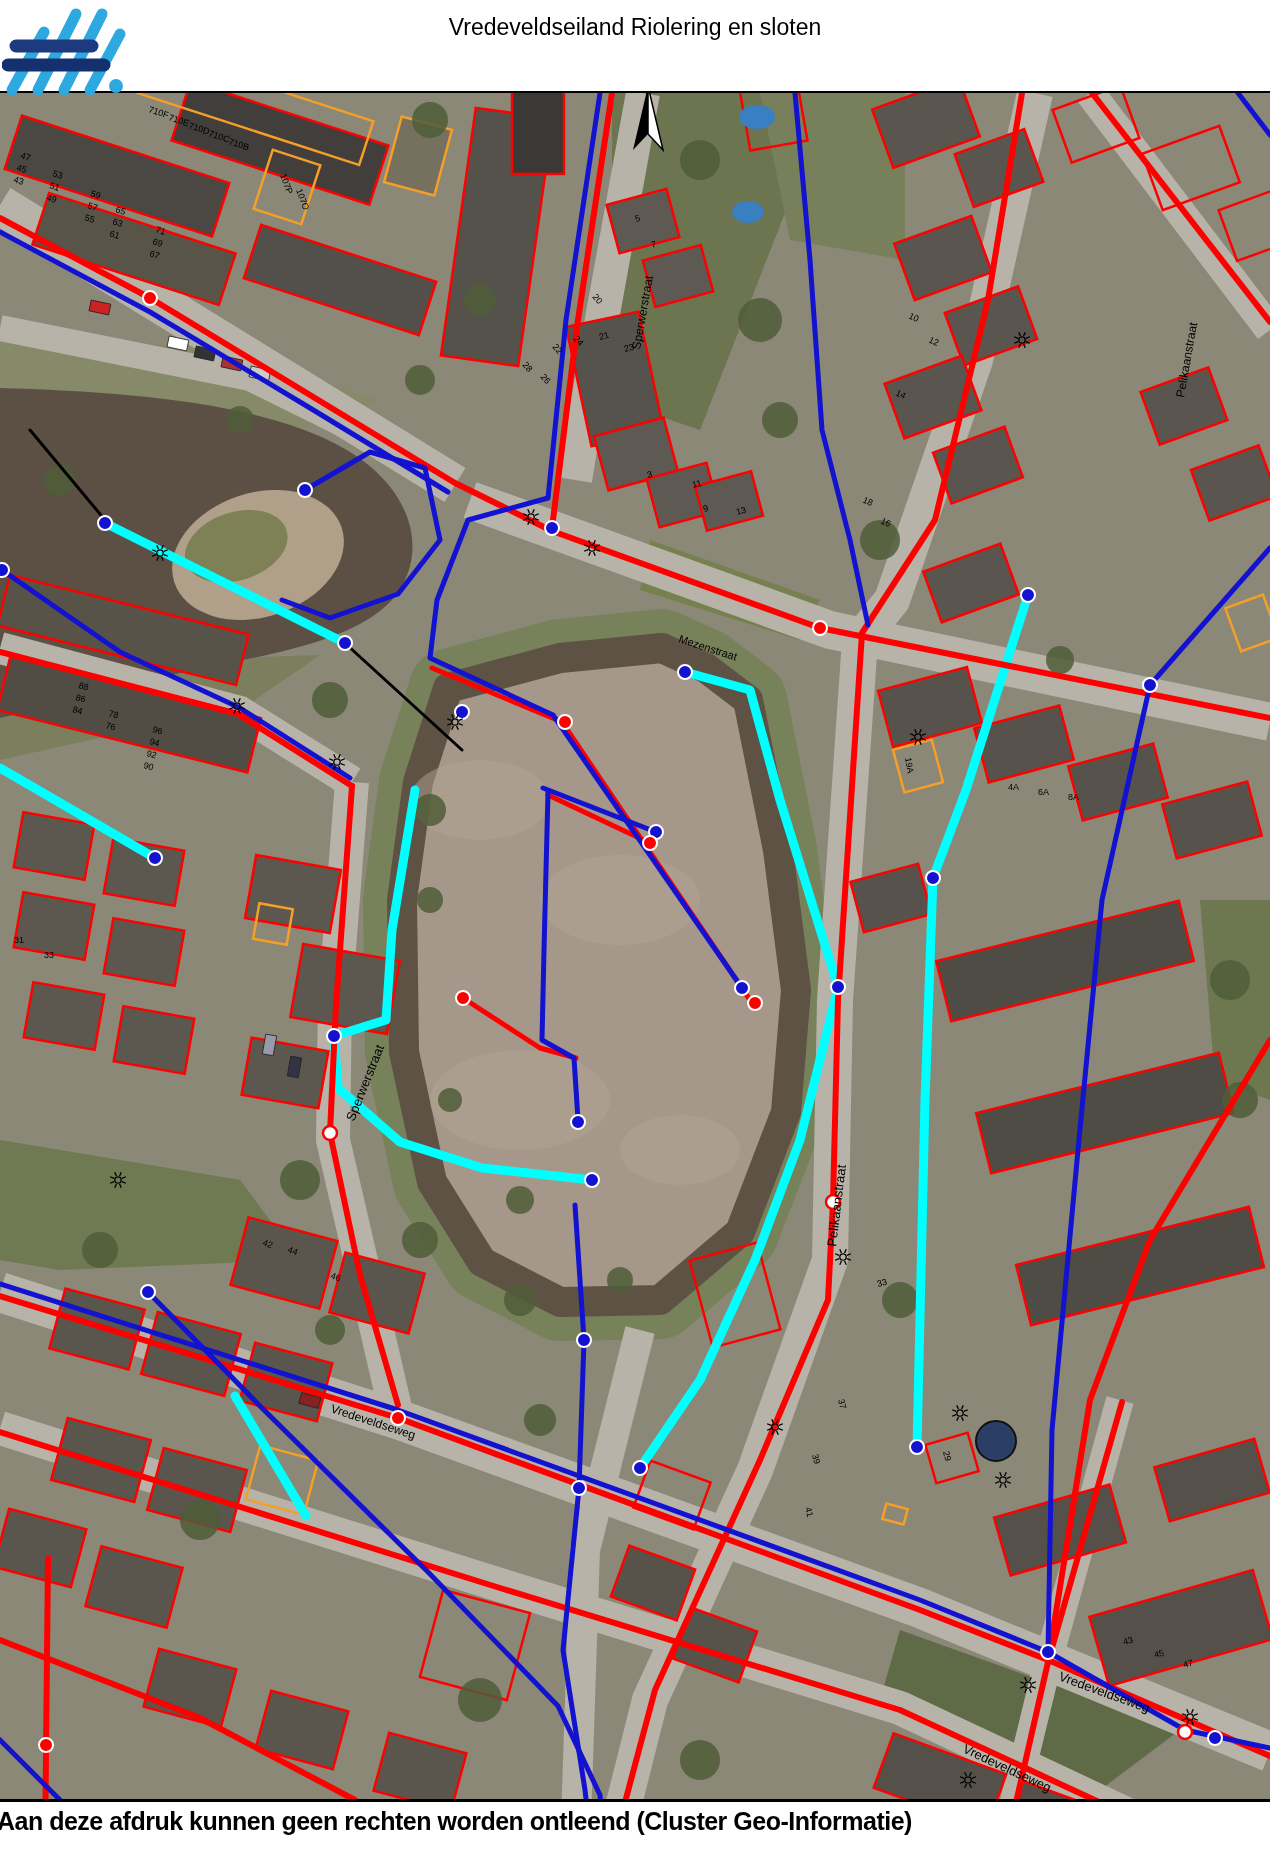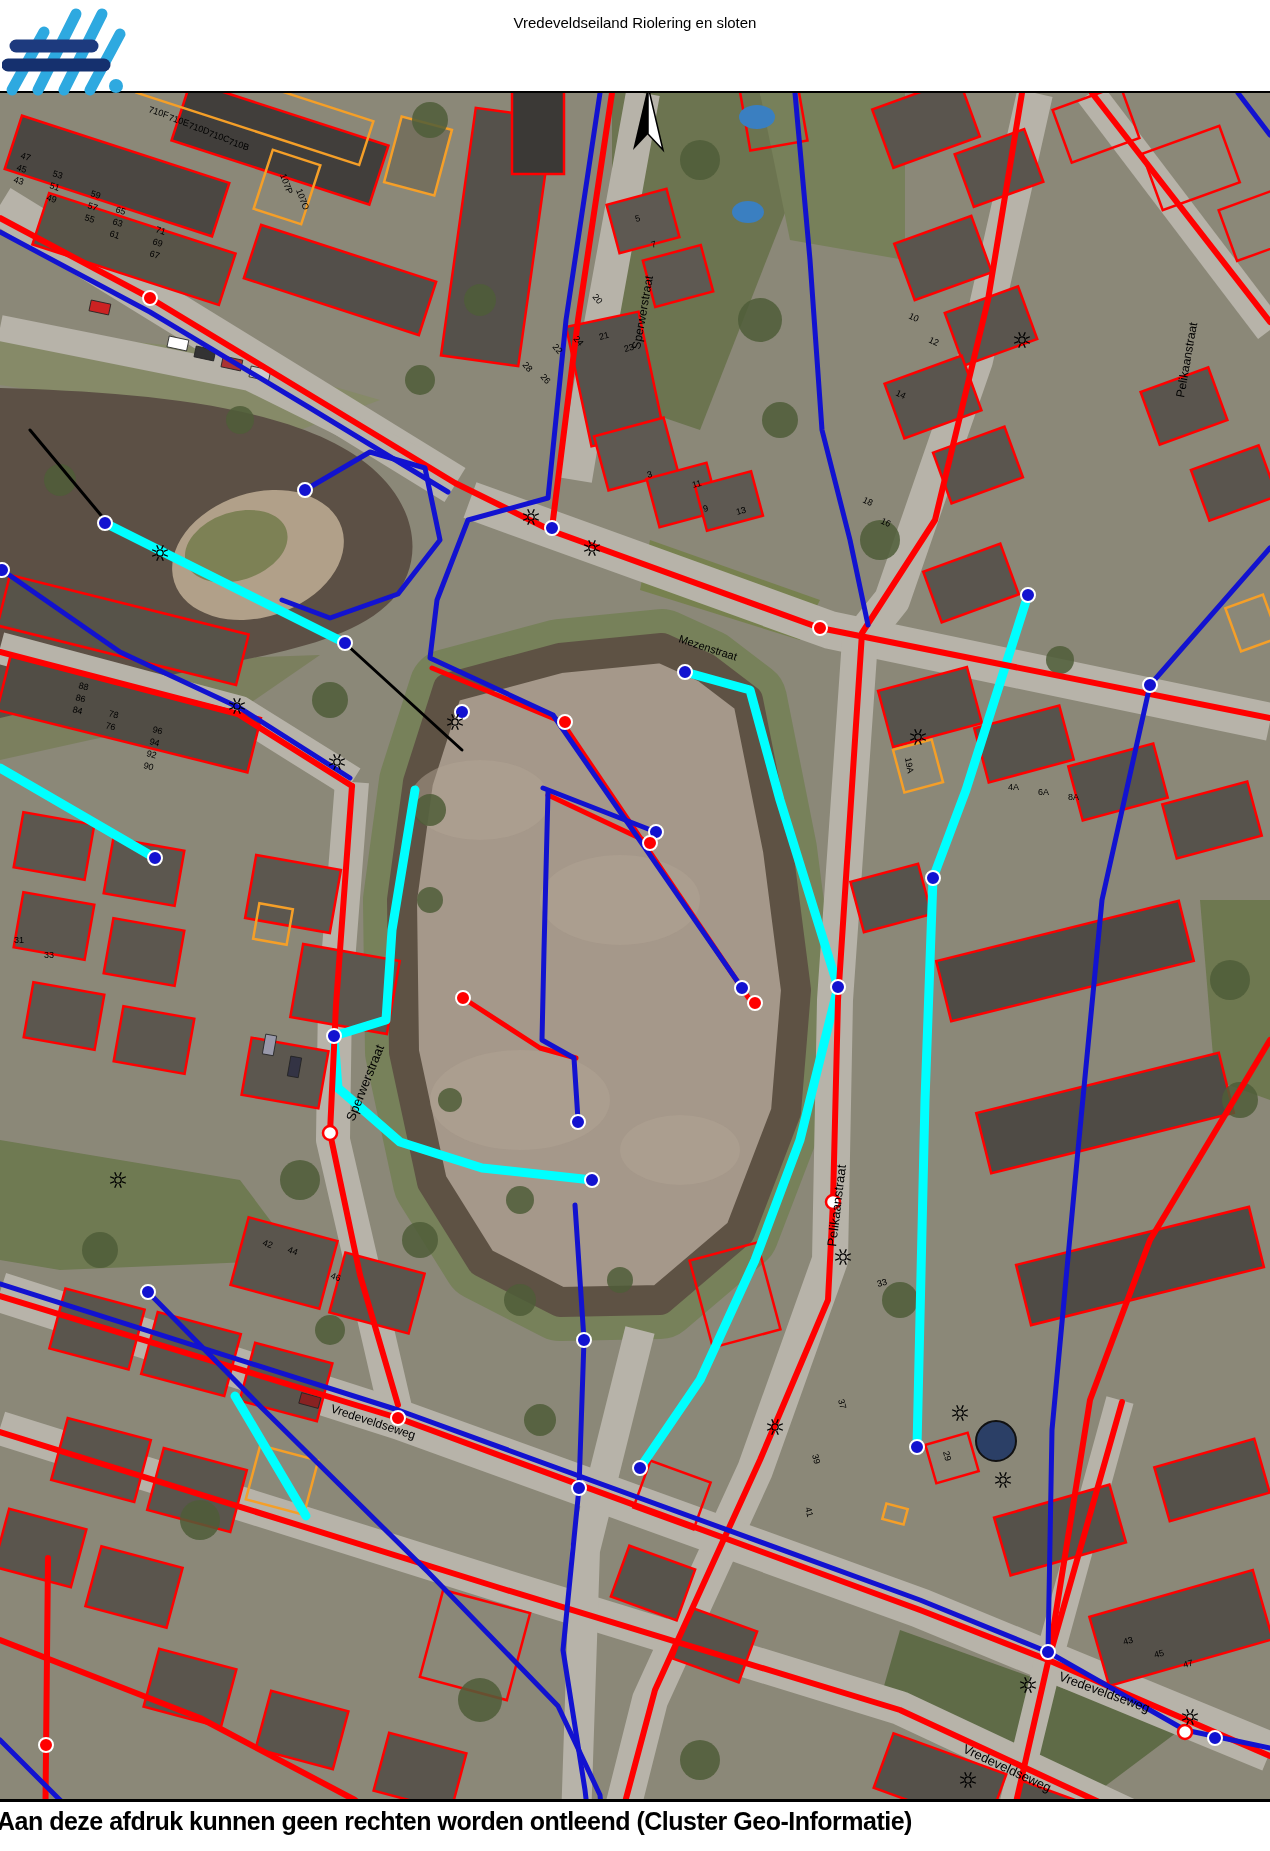--- a/index.html
+++ b/index.html
@@ -2,21 +2,21 @@
 <html><head>
 <meta charset="utf-8">
 <style>
   html,body{margin:0;padding:0;background:#fff;}
   #page{position:relative;width:1270px;height:1851px;overflow:hidden;background:#fff;
         font-family:"Liberation Sans",sans-serif;}
   #map-svg{position:absolute;left:0;top:0;width:1270px;height:1851px;}
   #header{position:absolute;left:0;top:0;width:1270px;height:91px;background:#fff;
           border-bottom:2px solid #000;z-index:5;}
   #page-title{position:absolute;left:0;top:14px;width:100%;text-align:center;
-              font-size:15px;color:#000;}
+              font-size:23px;color:#000;}
   #logo{position:absolute;left:2px;top:2px;z-index:6;}
   #footer{position:absolute;left:0;top:1799px;width:1270px;height:52px;background:#fff;
           border-top:3px solid #000;z-index:5;}
   #footer-text{position:absolute;left:-3px;top:5px;font-size:25px;font-weight:bold;
                letter-spacing:-0.5px;color:#000;white-space:nowrap;}
   .lbl{fill:#000;}
 </style>
 </head>
 <body>
 

